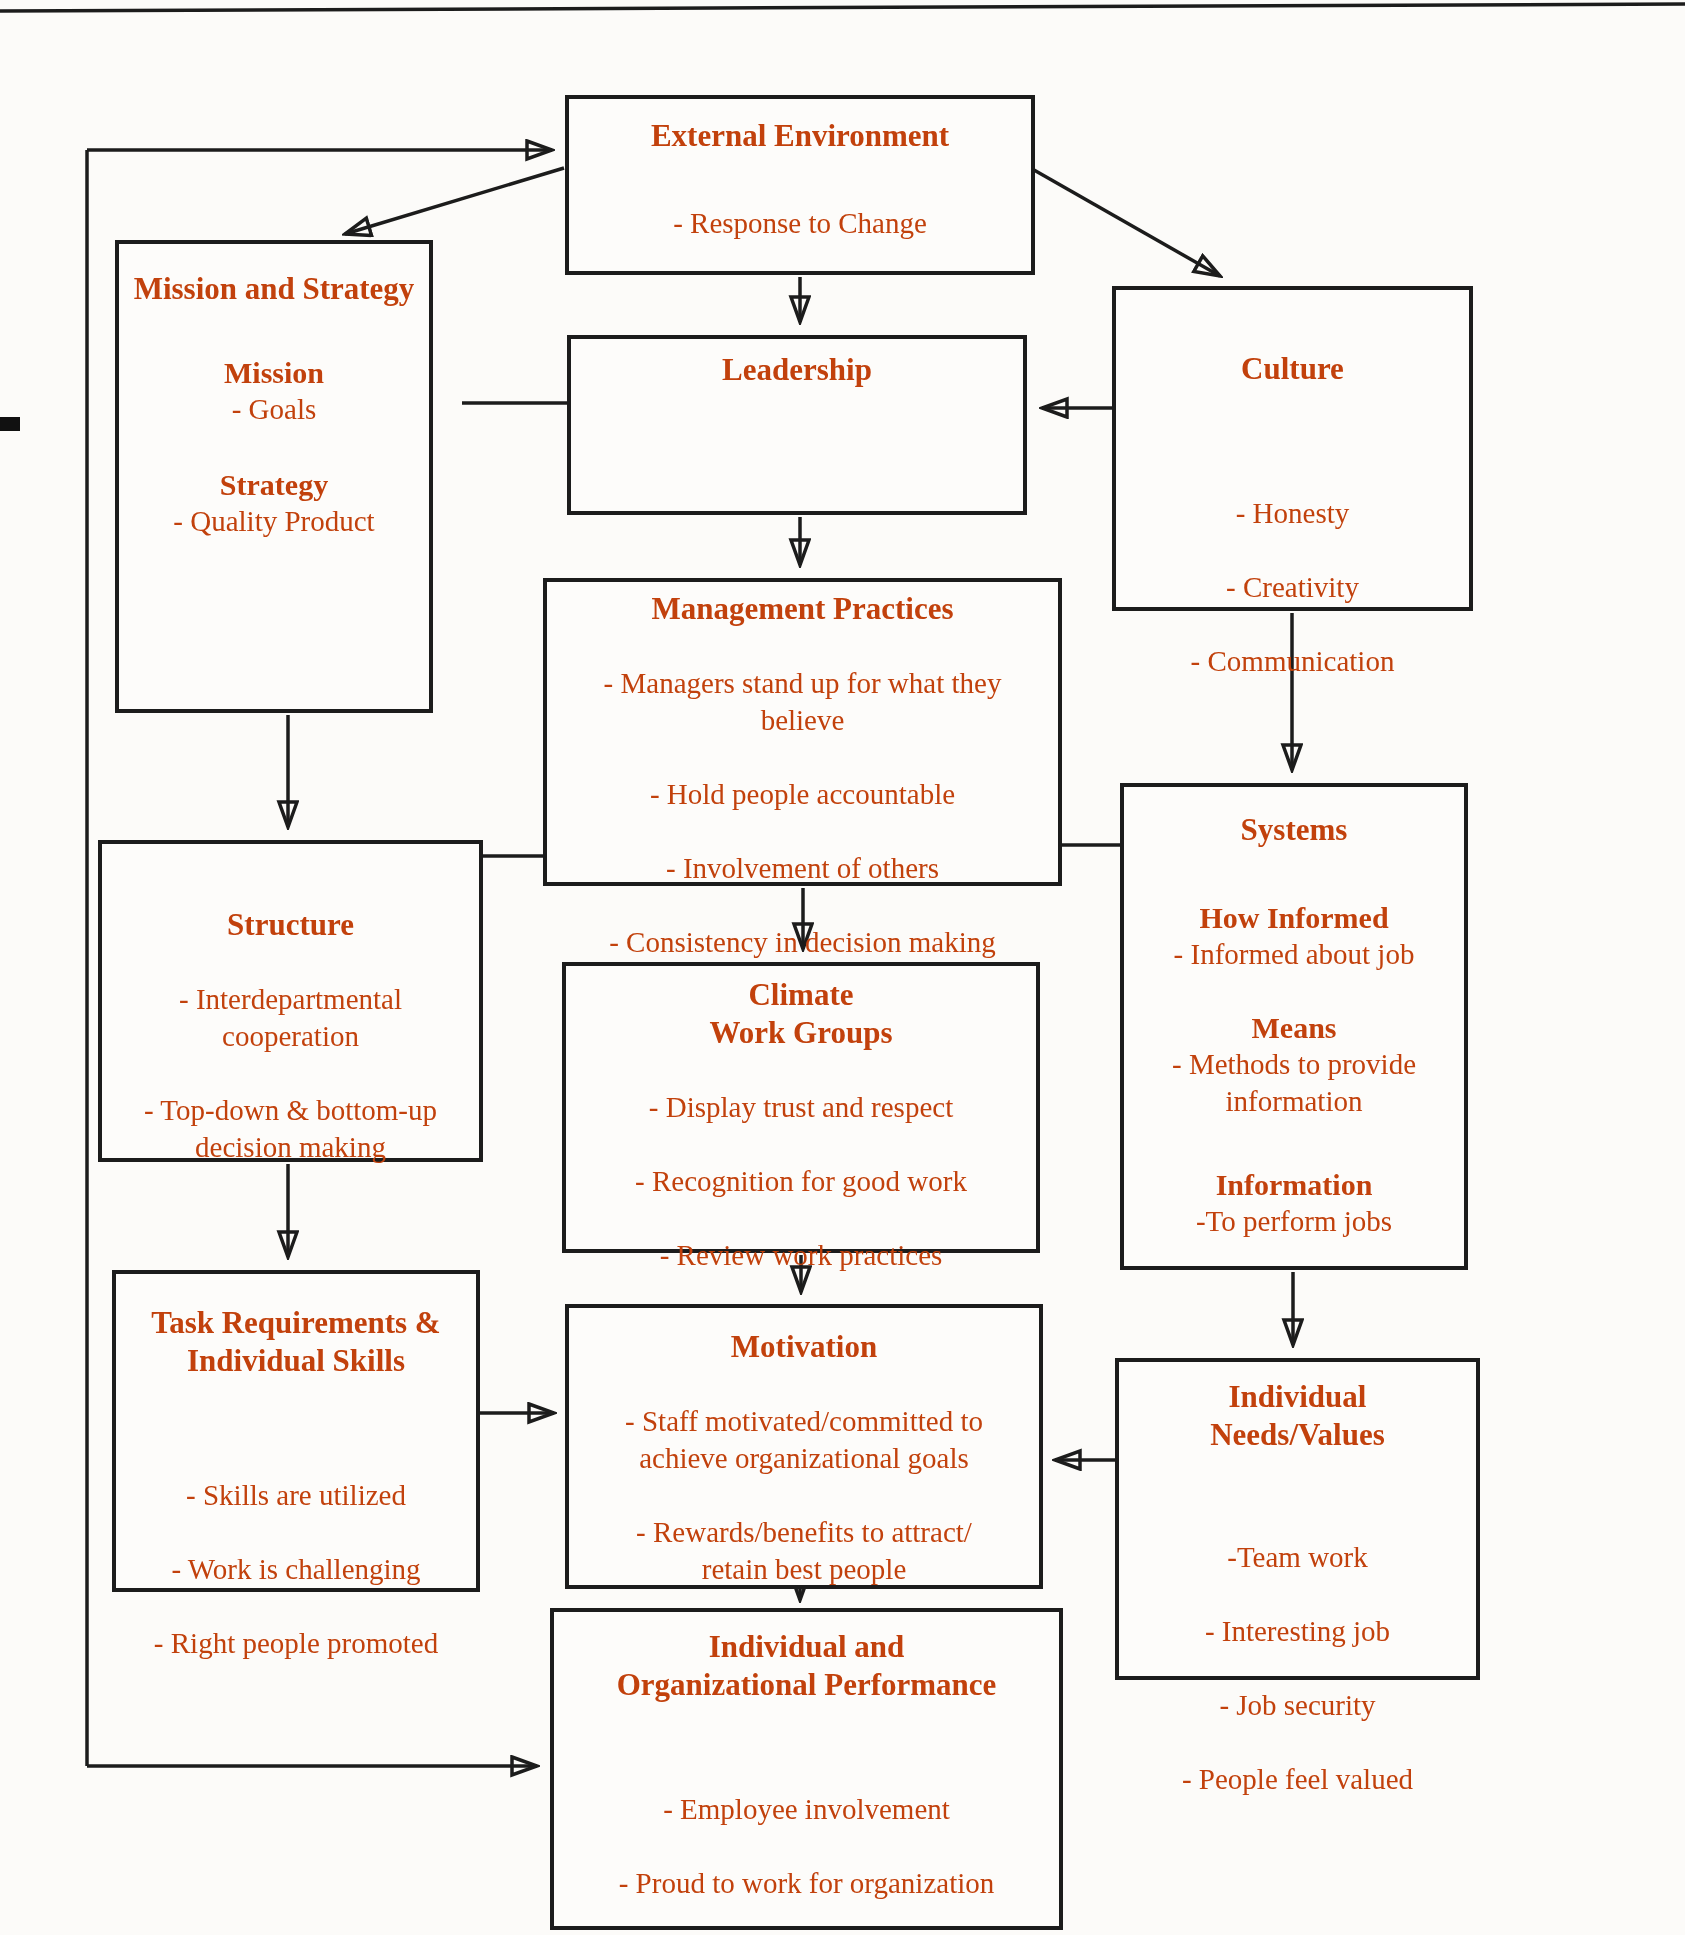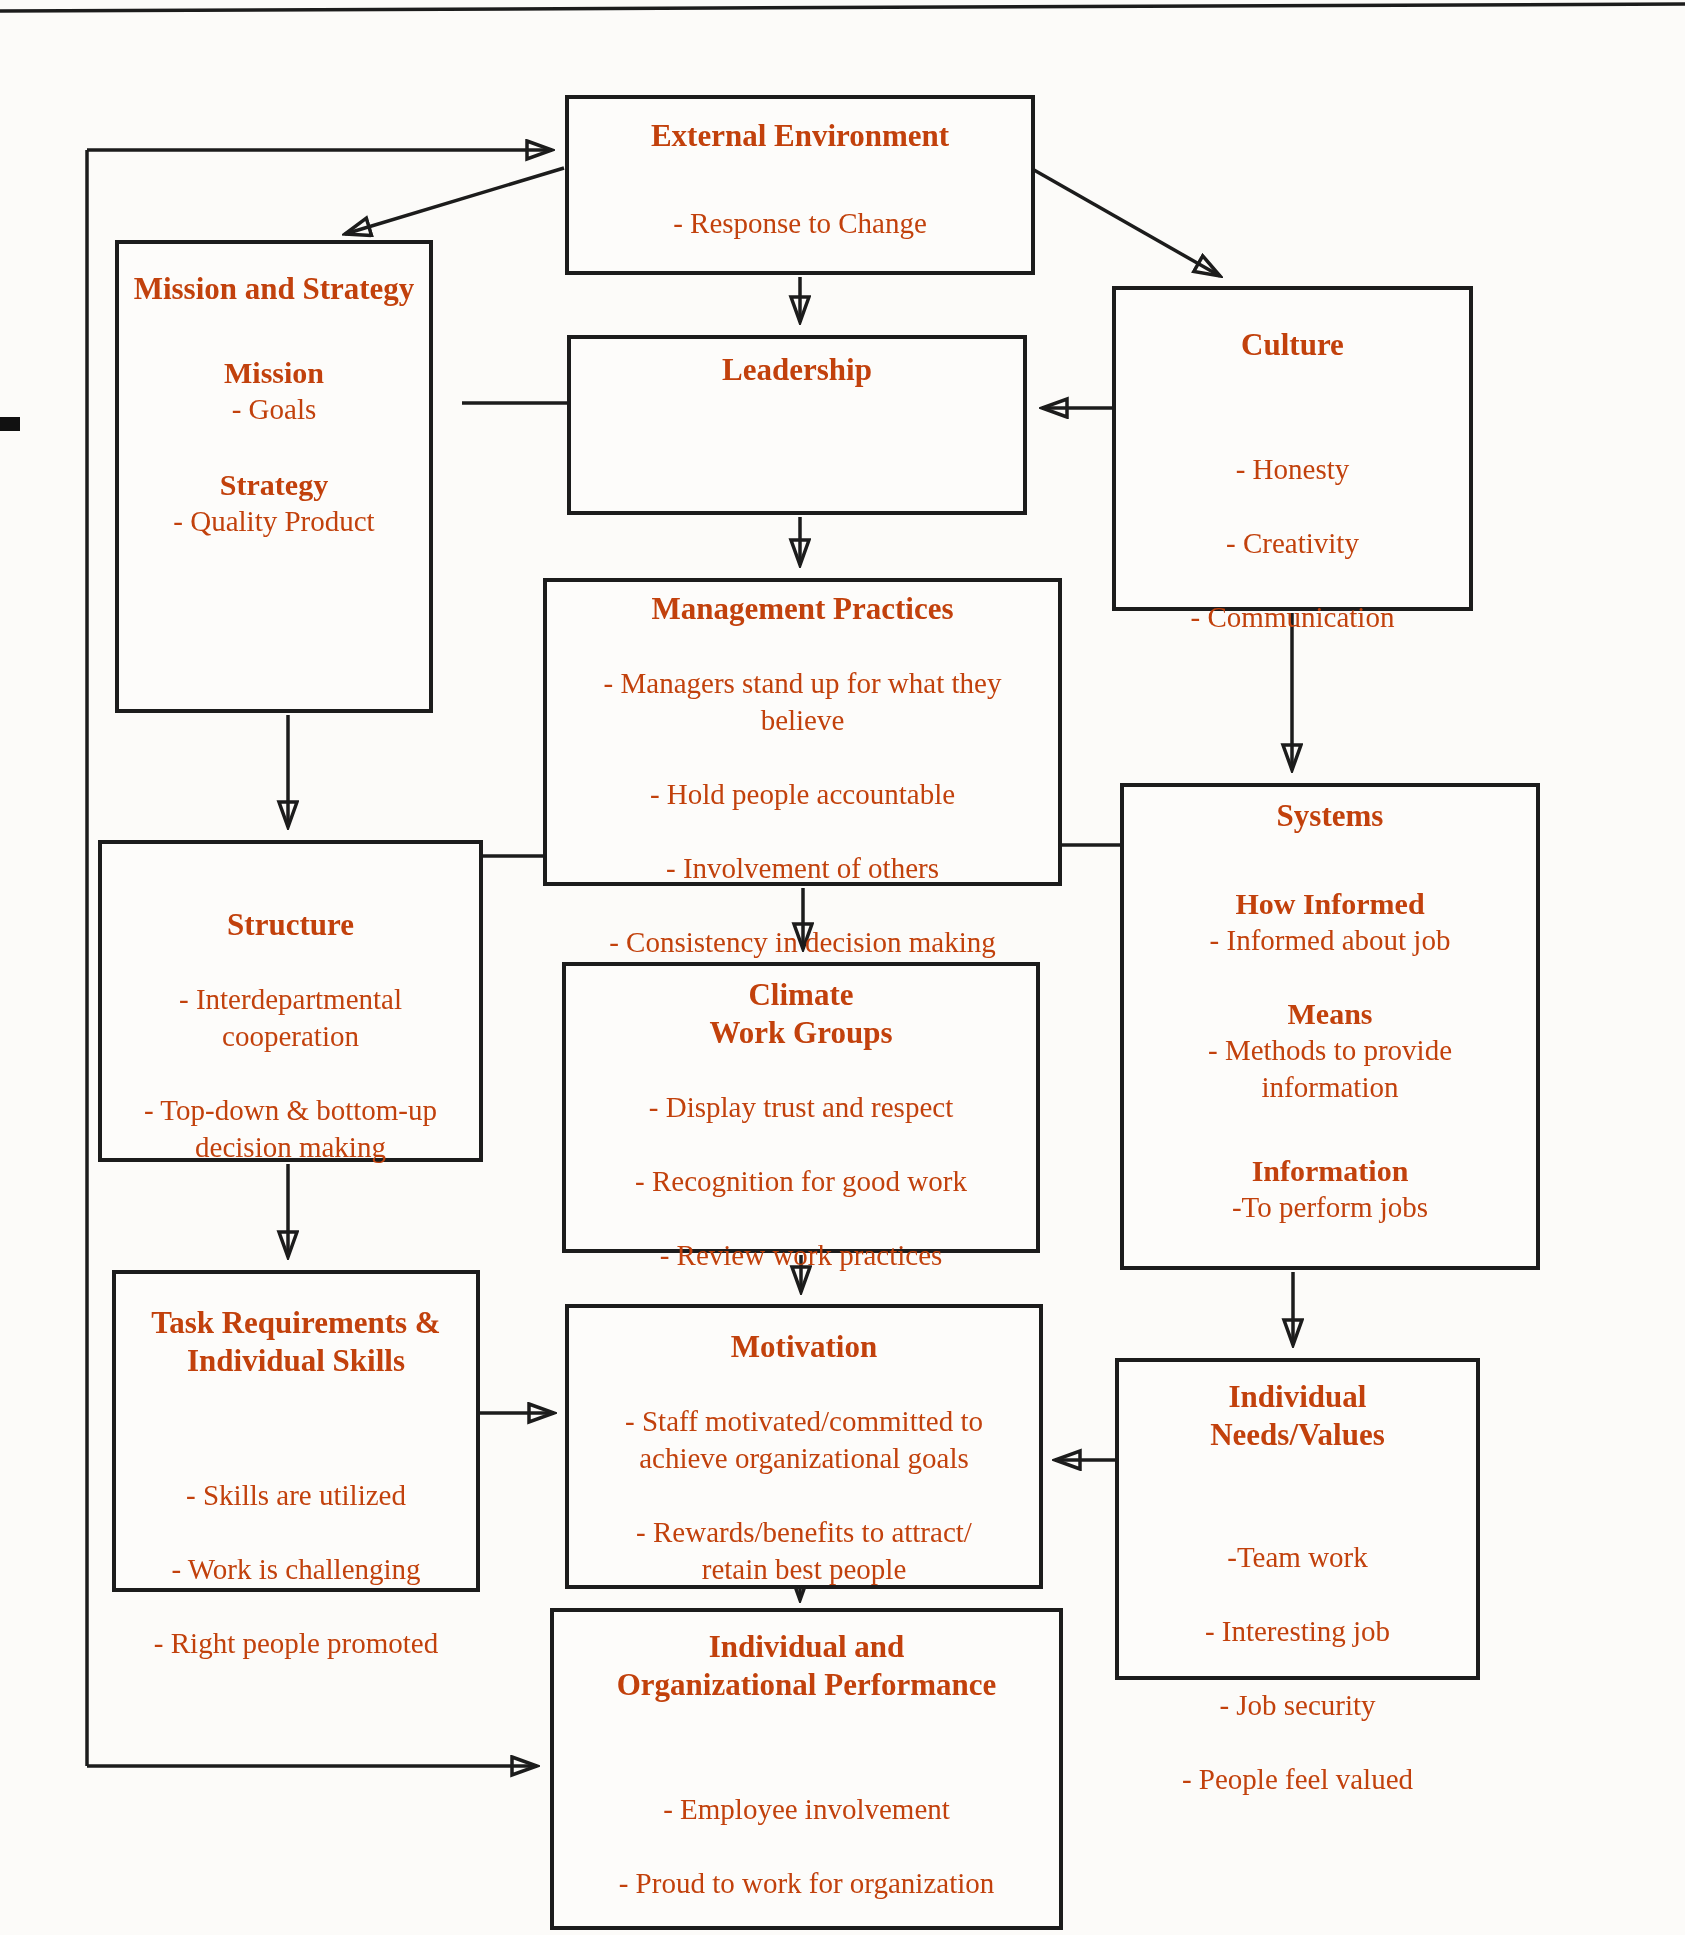--- a/index.html
+++ b/index.html
@@ -30,25 +30,25 @@
   .itm{white-space:pre-line;}
   .body{white-space:pre-line;}
   
   .n-ee{left:565px;top:95px;width:470px;height:180px;padding-top:18px;}
   .n-ee .body{margin-top:50px;}
   .n-ms{left:115px;top:240px;width:318px;height:473px;padding-top:26px;}
   .n-ms .sec1{margin-top:46px;}
   .n-ms .sec2{margin-top:38px;}
   .n-ld{left:567px;top:335px;width:460px;height:180px;padding-top:12px;}
   .n-ld .body{margin-top:40px;}
-  .n-cu{left:1112px;top:286px;width:361px;height:325px;padding-top:36px;}
+  .n-cu{left:1112px;top:286px;width:361px;height:325px;padding-top:60px;gap:20px;}
   .n-cu .body{margin-top:50px;}
   .n-mp{left:543px;top:578px;width:519px;height:308px;padding-top:8px;}
   .n-st{left:98px;top:840px;width:385px;height:322px;padding-top:62px;}
-  .n-sy{left:1120px;top:783px;width:420px;height:487px;padding-top:10px;}
+  .n-sy{left:1120px;top:783px;width:348px;height:487px;padding-top:24px;}
   .n-sy .sec1{margin-top:50px;}
   .n-sy .sec2{margin-top:36px;}
   .n-sy .sec3{margin-top:46px;}
   .n-cl{left:562px;top:962px;width:478px;height:291px;padding-top:10px;}
   .n-tk{left:112px;top:1270px;width:368px;height:322px;padding-top:30px;}
   .n-tk .body{margin-top:60px;}
   .n-mo{left:565px;top:1304px;width:478px;height:285px;padding-top:20px;}
   .n-nd{left:1115px;top:1358px;width:365px;height:322px;padding-top:16px;}
   .n-nd .body{margin-top:48px;}
   .n-pf{left:550px;top:1608px;width:513px;height:322px;padding-top:16px;}

